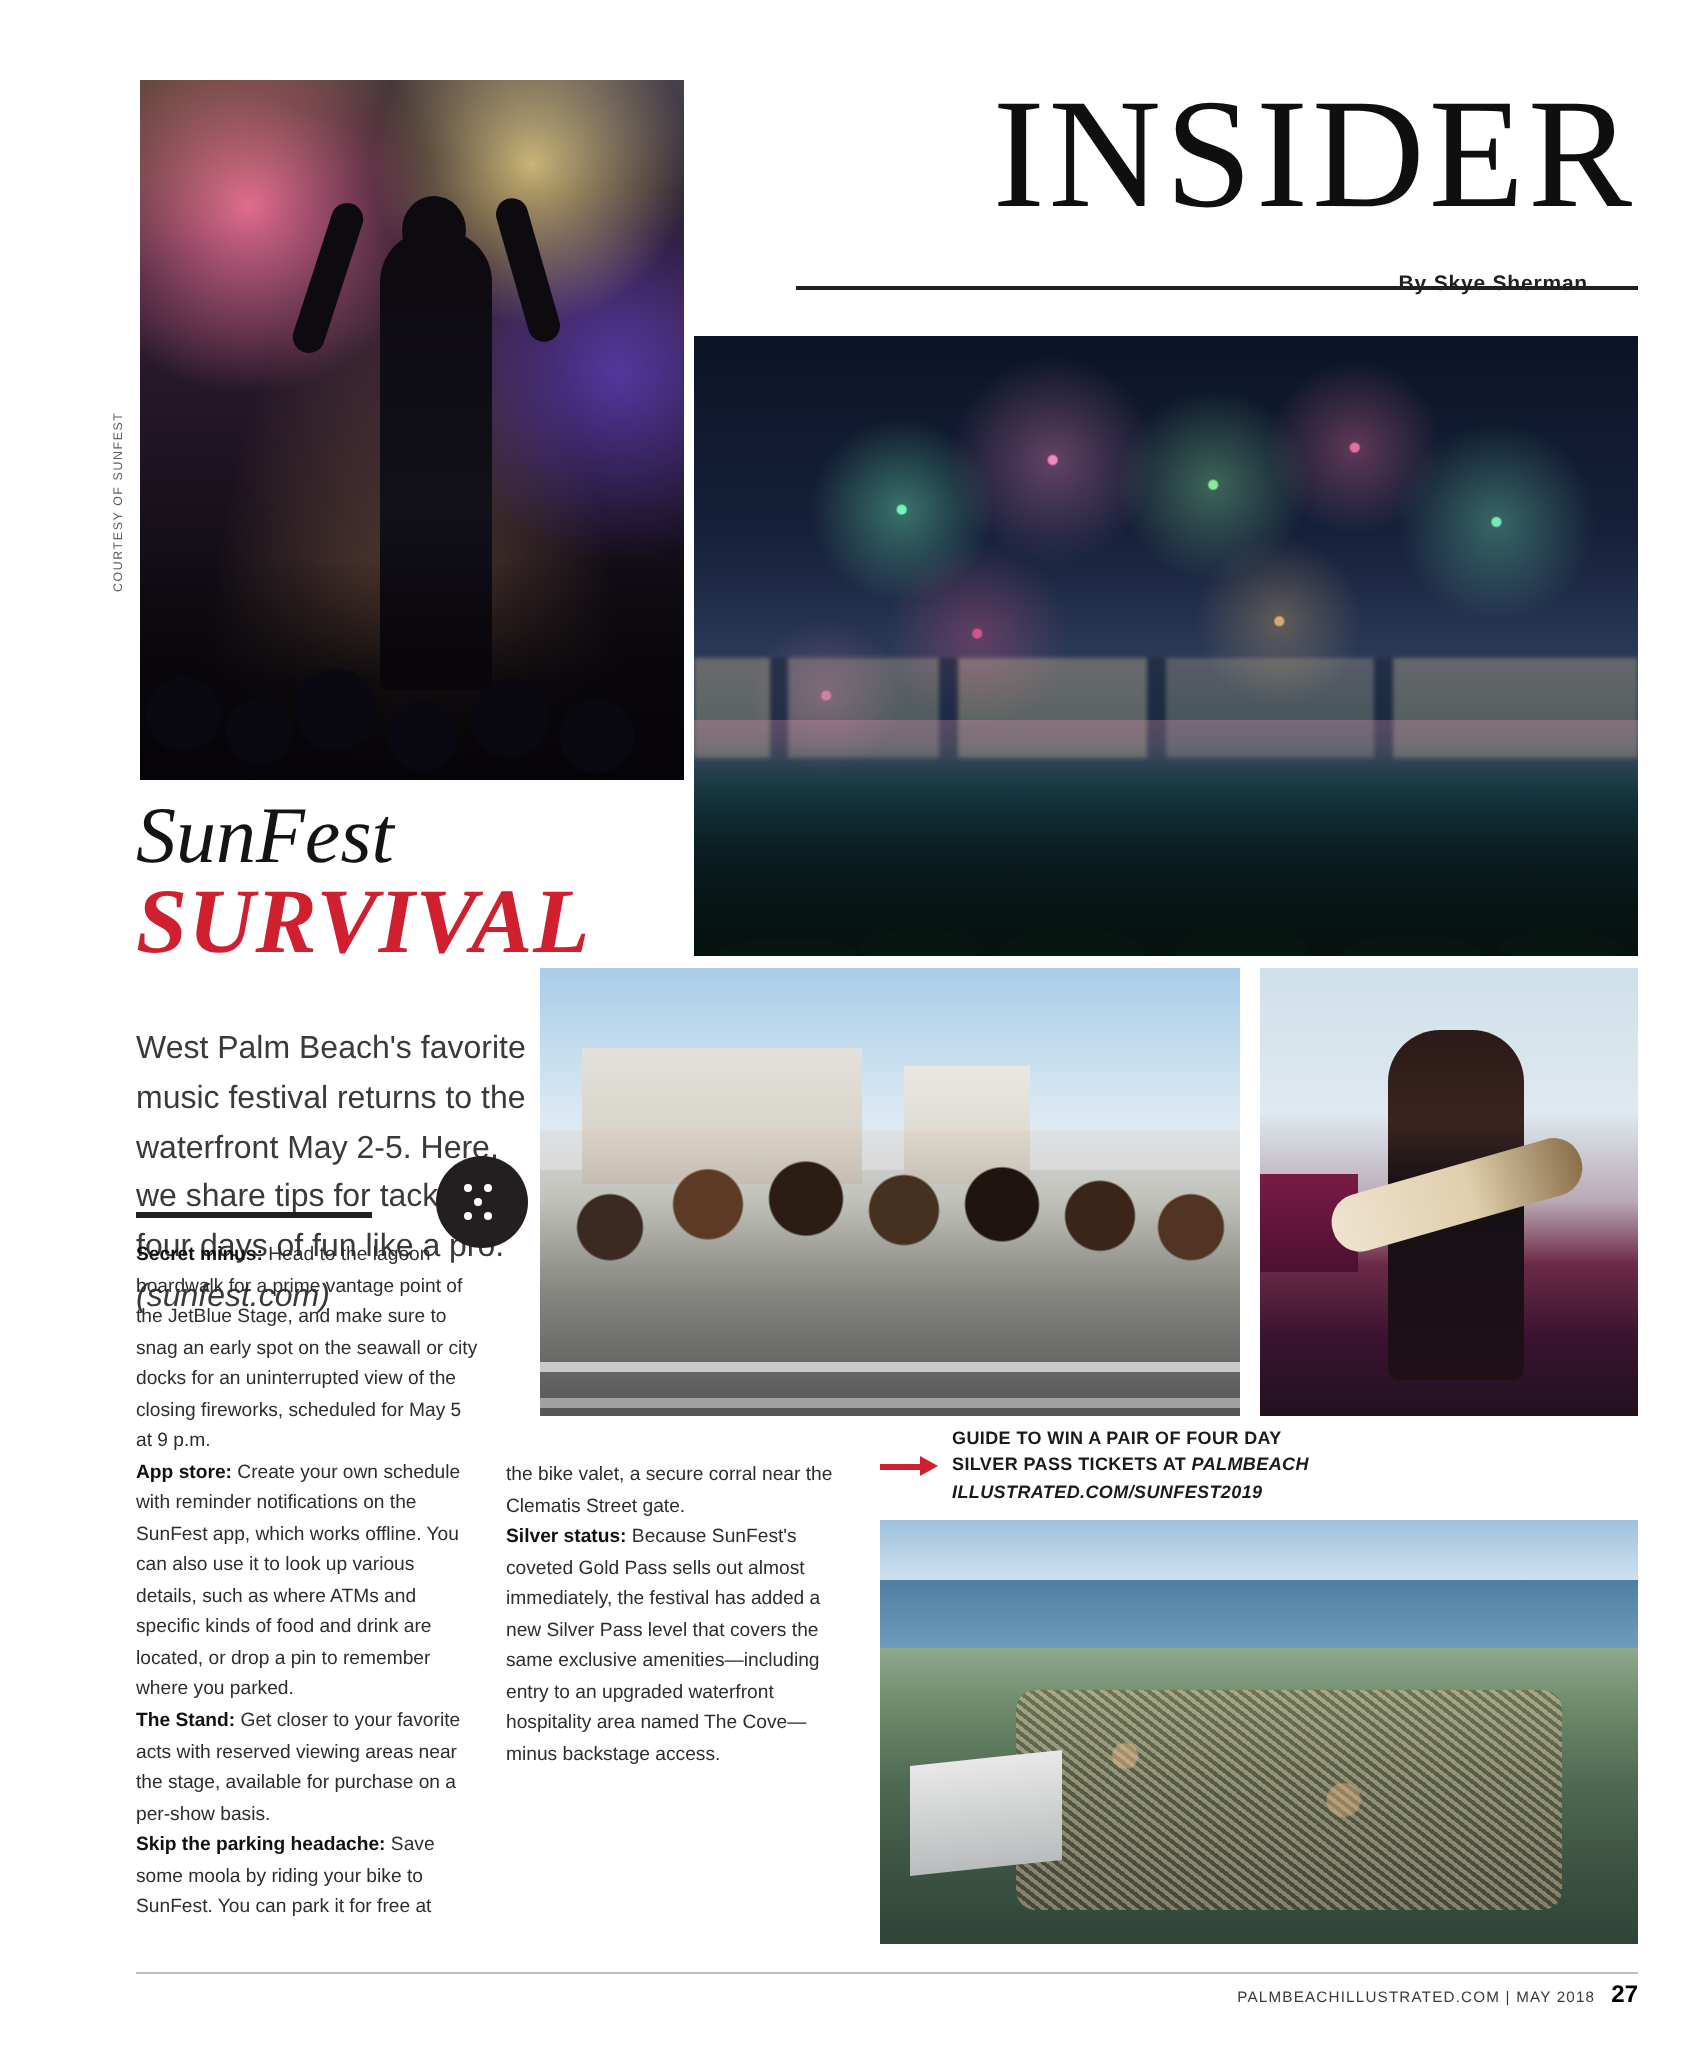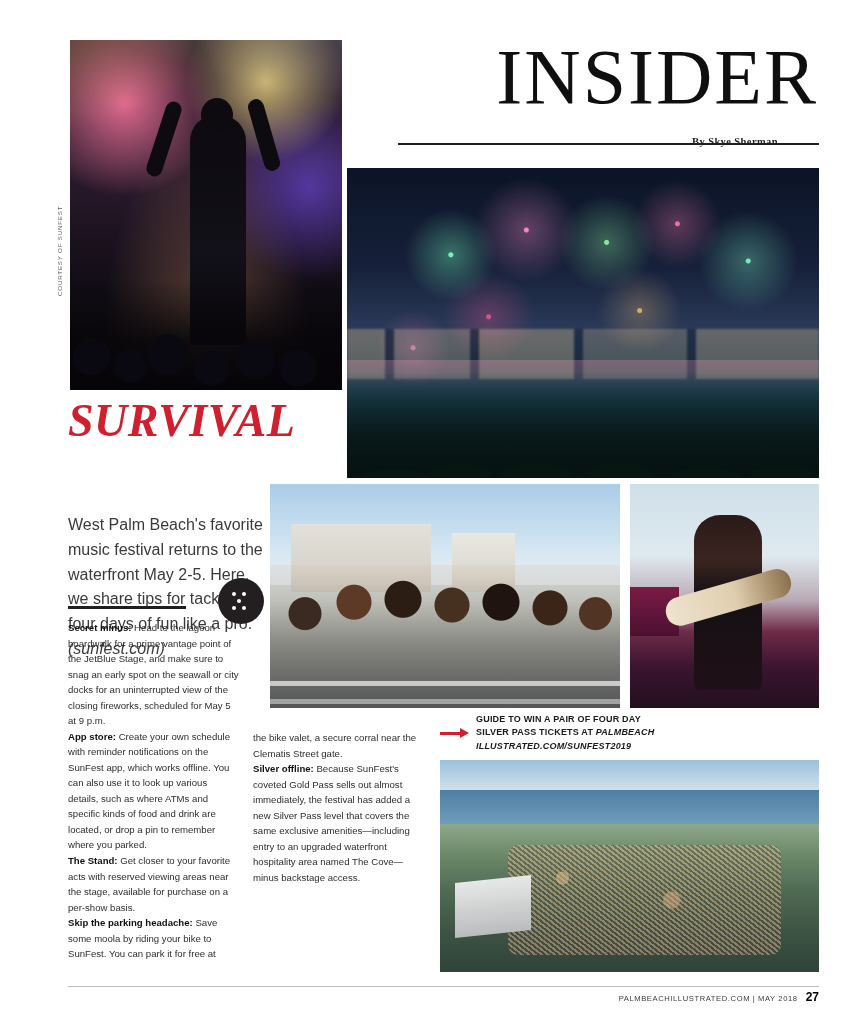--- a/index.html
+++ b/index.html
@@ -30,23 +30,23 @@
     font-size: 78px;
     letter-spacing: 2px;
     line-height: 0.95;
     color: #0f0f0f;
     text-align: right;
     white-space: nowrap;
     font-weight: 400;
   }
   .byline {
     position: absolute;
-    right: 40px;
+    right: 24px;
     top: 96px;
-    font-family: Liberation Serif, serif;
+    font-family: Liberation Sans, sans-serif;
     font-size: 10.5px;
     font-weight: bold;
     letter-spacing: 0.4px;
     color: #231f20;
     text-align: right;
   }
   .masthead-rule {
     position: absolute;
     left: 398px;
     top: 143px;
@@ -406,20 +406,21 @@
   </div>
   <div class="credit-vertical">COURTESY OF SUNFEST</div>
 
   <div class="photo photo-fireworks">
     <div class="fw-skyline"></div>
     <div class="fw-water"></div>
     <div class="fw-palms"></div>
   </div>
 
   <div class="headline">
+    <div class="hl-sunfest">SunFest</div>
     <div class="hl-survival">SURVIVAL</div>
   </div>
 
   <div class="deck">
     <span>West Palm Beach's favorite music festival returns to the waterfront May 2-5. Here, we share tips for tackling four days of fun like a pro. </span><em>(sunfest.com)</em>
   </div>
 
   <div class="deco-rule"></div>
   <div class="deco-dot">
     <span class="d" style="left:14px; top:14px;"></span>
@@ -442,21 +443,21 @@
     <p>
       <span class="lead">Skip the parking headache:</span><span> Save some moola by riding your bike to SunFest. You can park it for free at</span>
     </p>
   </div>
 
   <div class="col col-2">
     <p>
       <span>the bike valet, a secure corral near the Clematis Street gate.</span>
     </p>
     <p>
-      <span class="lead">Silver offline:</span><span> Because SunFest's coveted Gold Pass sells out almost immediately, the festival has added a new Silver Pass level that covers the same exclusive amenities—including entry to an upgraded waterfront hospitality area named The Cove—minus backstage access.</span>
+      <span class="lead">Silver status:</span><span> Because SunFest's coveted Gold Pass sells out almost immediately, the festival has added a new Silver Pass level that covers the same exclusive amenities—including entry to an upgraded waterfront hospitality area named The Cove—minus backstage access.</span>
     </p>
   </div>
 
   <div class="photo photo-crowd">
     <div class="crowd-sky"></div>
     <div class="crowd-bldg"></div>
     <div class="crowd-bldg2"></div>
     <div class="crowd-people"></div>
     <div class="crowd-rail"></div>
     <div class="crowd-rail2"></div>

